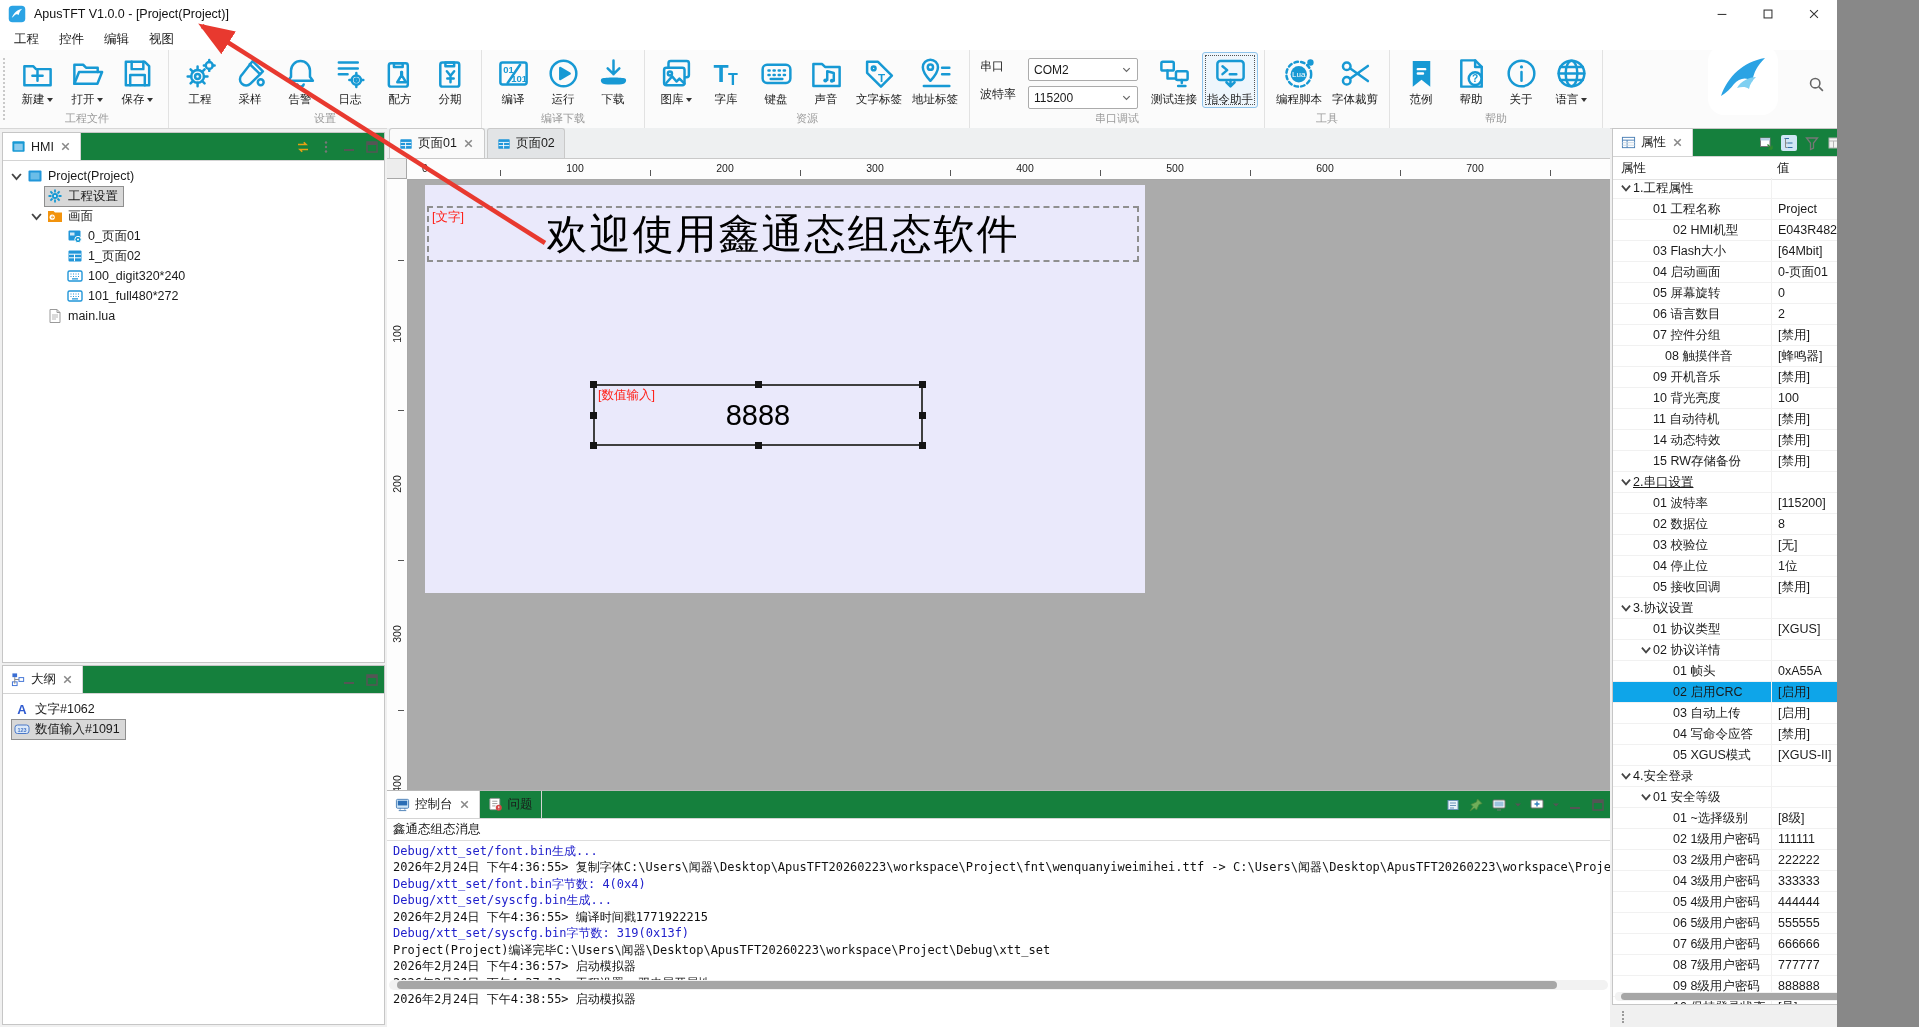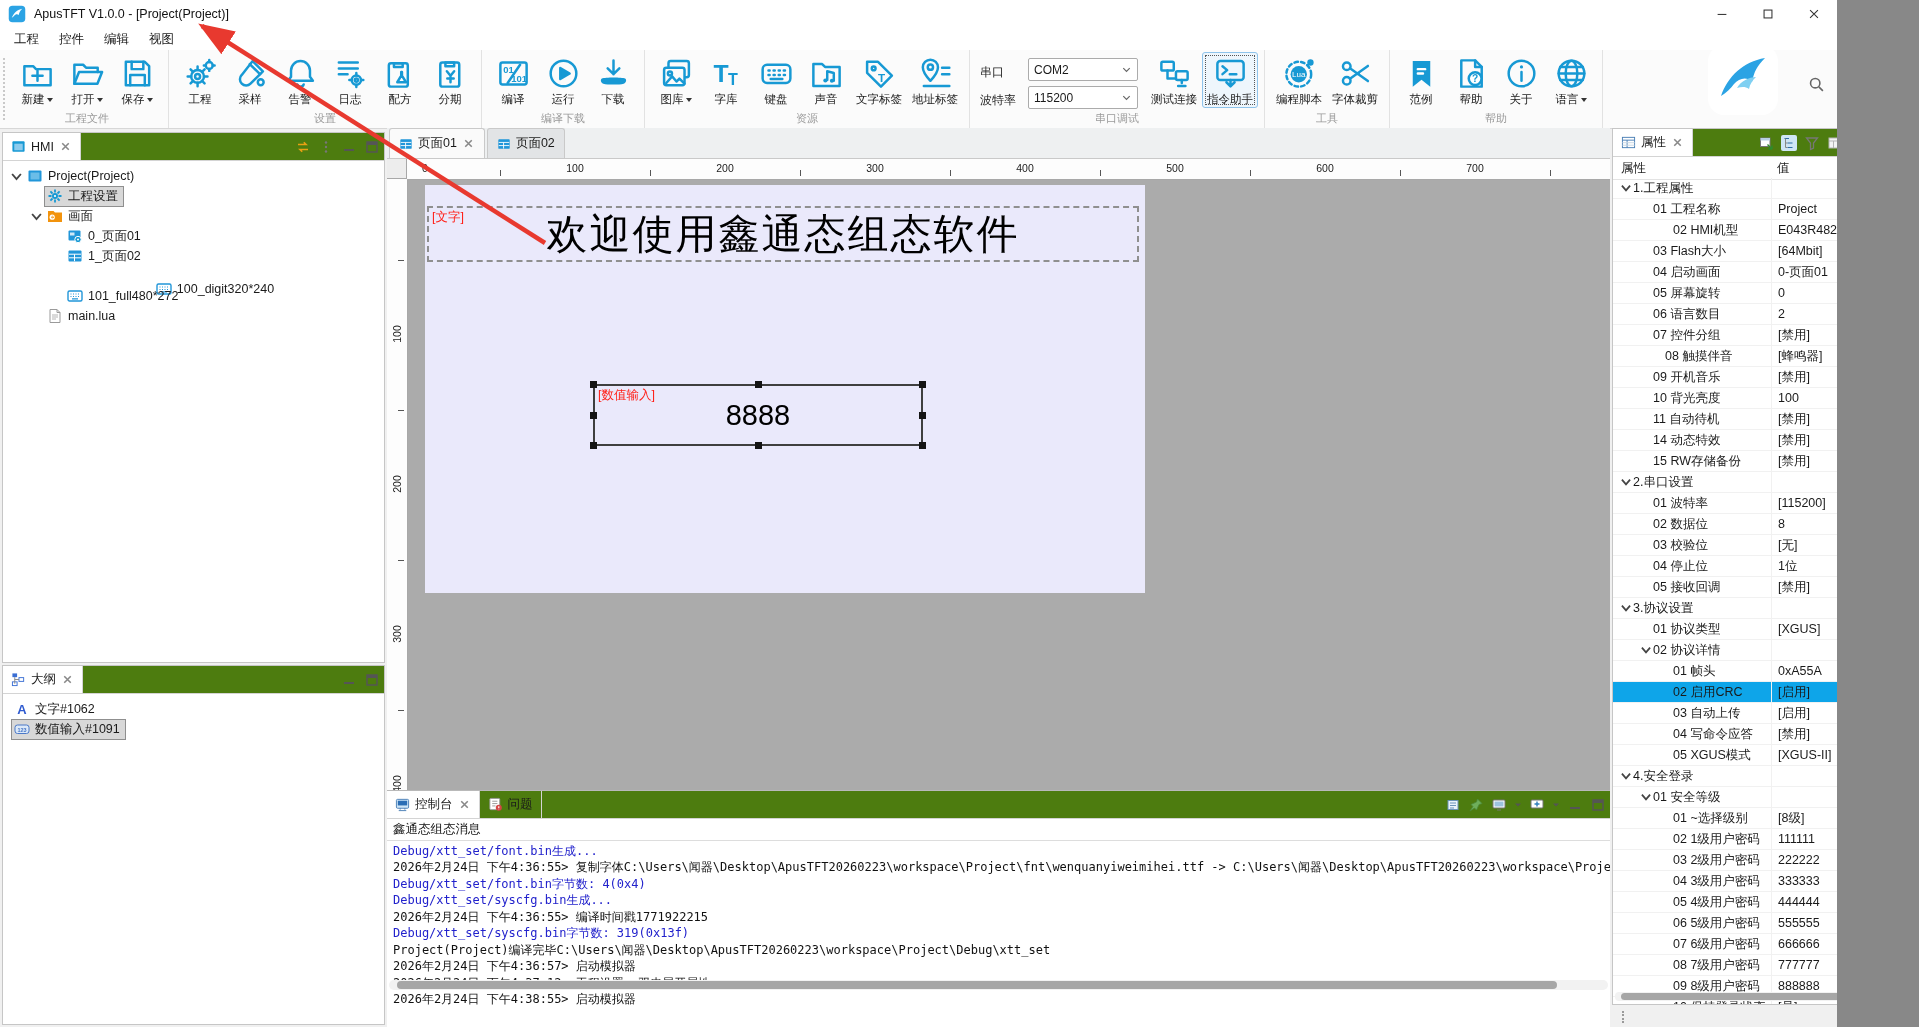--- a/index.html
+++ b/index.html
@@ -20,29 +20,29 @@
   #toolbar{position:absolute;left:0;top:50px;right:0;height:78px;background:#fbfbfb;border-bottom:1px solid #d7d7d7;display:flex;align-items:stretch;overflow:hidden;}
   .tb-handle{border-left:2px dotted #c9c9c9;margin:8px 1px 8px 3px;}
   .tb-group{position:relative;display:flex;align-items:flex-start;padding:2px 6px 16px 6px;border-right:1px solid #e2e2e2;}
   .tb-group-label{position:absolute;left:0;right:0;bottom:2px;text-align:center;font-size:11px;color:#9a9a9a;}
   .tb-btn{display:flex;flex-direction:column;align-items:center;min-width:50px;padding:3px 4px 0 4px;border:1px solid transparent;border-radius:3px;background:transparent;}
   .tb-btn .icon{width:35px;height:35px;color:#1799d4;}
   .tb-btn .tb-label{font-size:11.5px;color:#222;white-space:nowrap;margin-top:1px;display:flex;align-items:center;}
   .tb-dd{width:0;height:0;border-left:3.5px solid transparent;border-right:3.5px solid transparent;border-top:4px solid #333;margin-left:2px;}
   .tb-btn.focused{border:1px solid #8fc3ea;background:#eef6fc;outline:1px dotted #555;outline-offset:-4px;}
   .tb-serial{display:flex;flex-direction:column;gap:5px;padding:6px 8px 0 4px;}
-  .ser-row{display:flex;align-items:flex-end;gap:8px;}
+  .ser-row{display:flex;align-items:flex-start;gap:8px;}
   .ser-lab{font-size:12px;width:40px;color:#222;}
   .combo{width:98px;height:21px;border:1px solid #ababab;background:#fff;border-radius:2px;display:flex;align-items:center;justify-content:space-between;padding:0 5px;font-size:12px;}
   .combo .icon{width:11px;height:11px;color:#666;}
   #app-logo{position:absolute;right:58px;top:44px;width:72px;height:72px;}
   #search-btn{position:absolute;right:12px;top:76px;width:17px;height:17px;}
   
   .panel{position:absolute;background:#fff;border:1px solid #c6c6c6;box-sizing:border-box;}
-  .ptabbar{height:27px;background:#4d7c0f;border-bottom:1px solid #d4d4d4;display:flex;align-items:stretch;position:relative;}
+  .ptabbar{height:27px;background:#15803d;border-bottom:1px solid #d4d4d4;display:flex;align-items:stretch;position:relative;}
   .ptab{display:flex;align-items:center;gap:5px;padding:0 8px;font-size:12.5px;border-right:1px solid #d4d4d4;}
   .ptab.active{background:#fff;}
   .ptab .mini{width:15px;height:15px;}
   .tab-x{width:13px;height:13px;color:#888;}
   .ptab-icons{position:absolute;right:4px;top:0;height:100%;display:flex;align-items:center;gap:7px;}
   .mini{width:16px;height:16px;}
   
   .trow{height:20px;display:flex;align-items:center;font-size:12.5px;white-space:nowrap;}
   .chevslot{width:15px;height:13px;display:inline-flex;align-items:center;justify-content:center;color:#444;flex:none;}
   .tnode{display:inline-flex;align-items:center;gap:5px;padding:1px 5px 1px 2px;border:1px solid transparent;}
@@ -566,21 +566,21 @@
           <span class="tnode">
             <span class="icon mini">
               <svg viewBox="0 0 16 16" fill="none" stroke-width="1">
                 <rect x="1.5" y="2.5" width="13" height="11" rx="1" fill="#2196d9"></rect>
                 <path d="M2 6.2h12M7.5 6.2v7M2 9.8h12" stroke="#fff"></path>
               </svg>
             </span>
             <span>1_页面02</span>
           </span>
         </div>
-        <div class="trow" style="padding-left: 46px; flex-direction: column;">
+        <div class="trow" style="padding-left: 46px;">
           <span class="chevslot"></span>
           <span class="tnode">
             <span class="icon mini">
               <svg viewBox="0 0 16 16" fill="none" stroke-width="1">
                 <rect x="1" y="3" width="14" height="10" rx="1.5" fill="#fff" stroke="#2196d9" stroke-width="1.4"></rect>
                 <path d="M3.5 6h1M6 6h1M8.5 6h1M11 6h1M3.5 8.5h1M6 8.5h1M8.5 8.5h1M11 8.5h1M5 10.8h6" stroke="#2196d9" stroke-width="1.2"></path>
               </svg>
             </span>
             <span>100_digit320*240</span>
           </span>
@@ -1004,21 +1004,21 @@
           <span class="c2">[禁用]</span>
         </div>
         <div class="prow">
           <span class="c1" style="padding-left: 26px;">
             <span class="chevslot"></span>
             <span>15 RW存储备份</span>
           </span>
           <span class="c2">[禁用]</span>
         </div>
         <div class="prow">
-          <span class="c1" style="padding-left: 6px;">
+          <span class="c1" style="padding-left: 6px; text-decoration: underline;">
             <span class="chevslot">
               <svg viewBox="0 0 12 12" fill="none">
                 <path d="M2.5 4l3.5 4 3.5-4" stroke="#444" stroke-width="1.5"></path>
               </svg>
             </span>
             <span>2.串口设置</span>
           </span>
           <span class="c2"></span>
         </div>
         <div class="prow">

